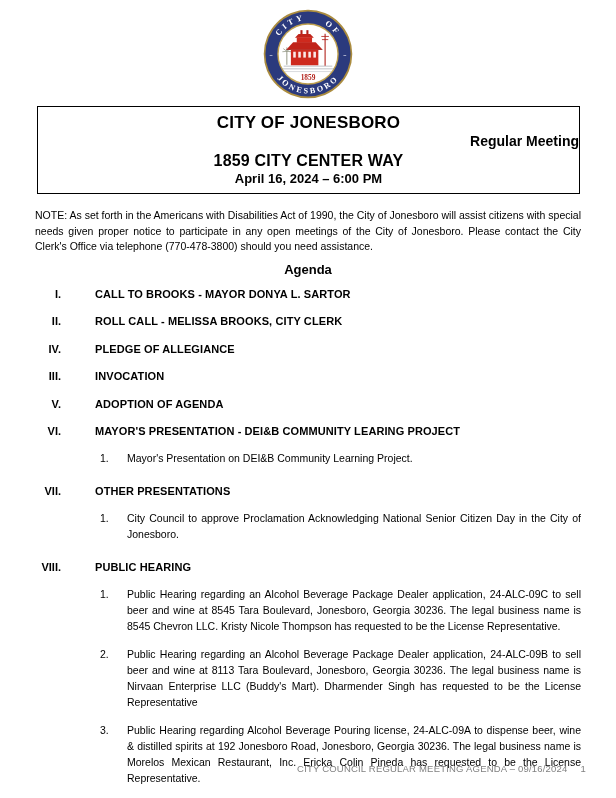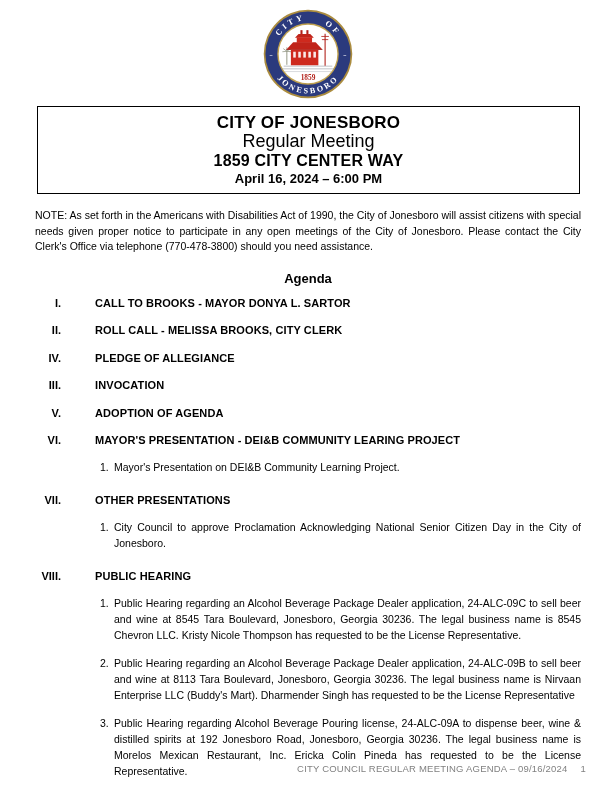--- a/index.html
+++ b/index.html
@@ -12,52 +12,52 @@
   .seal-wrap svg { width:92px; height:90px; display:block; }
 
   
   .header-box {
     margin:7px 36px 0 37px;
     border:1.5px solid #000;
     text-align:center;
     padding:7px 0 5px 0;
   }
   .hb-1 { font-size:17px; font-weight:bold; line-height:17px; letter-spacing:0.2px; }
-  .hb-2 { font-size:18px; font-weight:normal; line-height:21px; }
+  .hb-2 { font-size:14px; font-weight:bold; line-height:21px;text-align:right; }
   .hb-3 { font-size:16px; font-weight:bold; line-height:18px; letter-spacing:0.2px; }
   .hb-4 { font-size:13px; font-weight:bold; line-height:18px; }
 
   .content { padding:0 35px; }
 
   .note {
     margin-top:14px;
     font-size:10.5px;
     line-height:15.5px;
     text-align:justify;
   }
 
   .agenda-title {
-    margin-top:16px;
+    margin-top:7px;
     text-align:center;
     font-size:13px;
     font-weight:bold;
     line-height:15px;
   }
 
   .agenda-list { margin-top:10px; }
   .agenda-item { margin-bottom:13.5px; }
   .agenda-item.has-subs { margin-bottom:18px; }
   .agenda-item-row { display:flex; font-weight:bold; font-size:11px; line-height:14px; }
   .numeral { flex:0 0 26px; text-align:right; }
   .item-title { padding-left:34px; letter-spacing:0.1px; }
 
   .subitems { margin-left:65px; }
   .sub-item { display:flex; margin-top:12px; font-size:10.5px; line-height:16px; }
   .sub-number { flex:0 0 11px; }
-  .sub-text { margin-left:3px; text-align:justify; }
+  .sub-text { margin-left:16px; text-align:justify; }
 
   .footer {
     position:absolute;
     right:30px;
     bottom:24px;
     font-size:9.5px;
     color:#818181;
     letter-spacing:0.2px;
     white-space:nowrap;
   }

